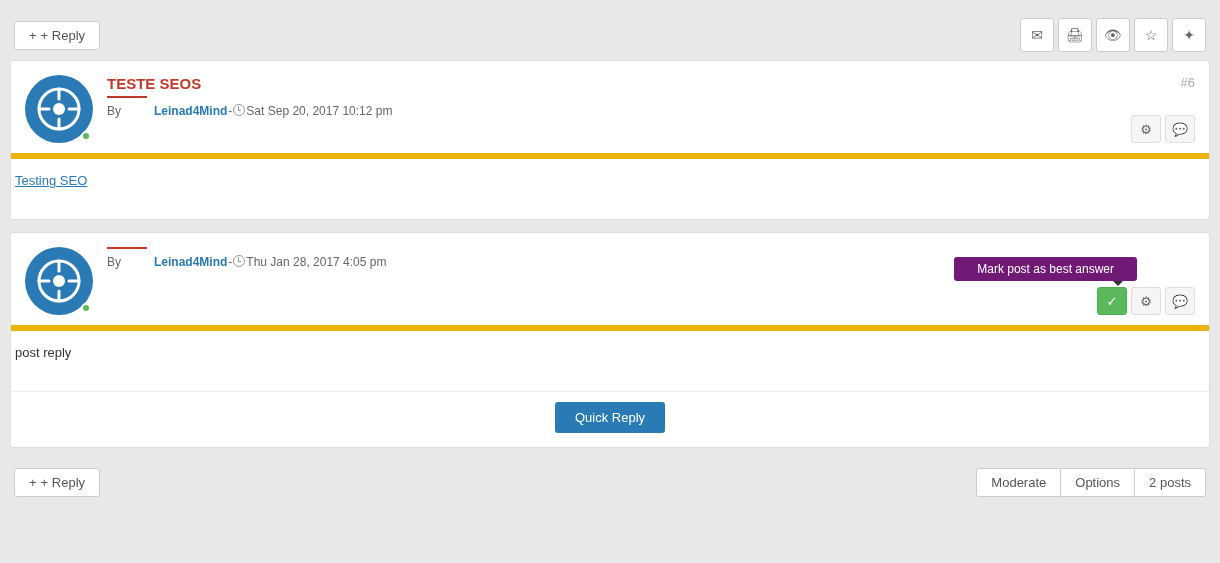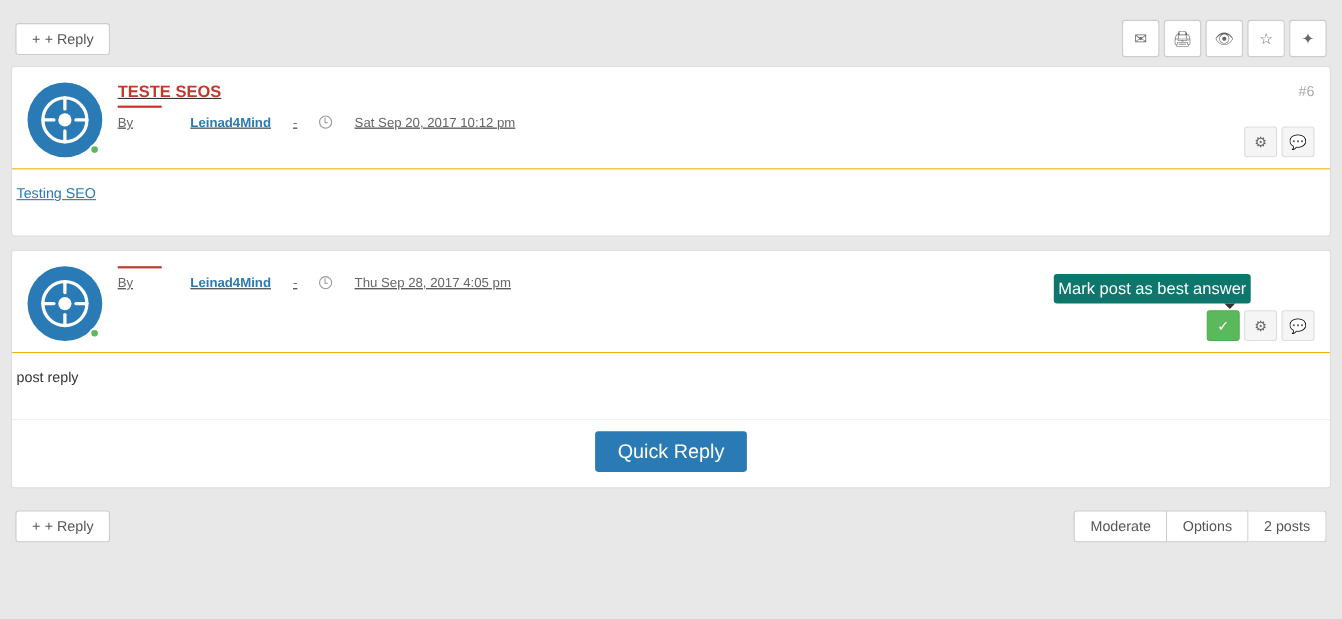--- a/index.html
+++ b/index.html
@@ -54,23 +54,22 @@
     .post-card {
       background: #fff;
       border: 1px solid #ddd;
       border-radius: 3px;
       margin-bottom: 12px;
     }
     .post-header {
       display: flex;
       align-items: flex-start;
       padding: 14px 14px 10px 14px;
-      border-bottom: 1px solid #eab308;
+      border-bottom: 6px solid #eab308;
       position: relative;
-      text-decoration: underline;
     }
     .avatar-wrap {
       position: relative;
       margin-right: 14px;
       flex-shrink: 0;
     }
     .avatar-circle {
       width: 68px;
       height: 68px;
       border-radius: 50%;
@@ -108,22 +107,22 @@
     .post-title-underline {
       width: 40px;
       height: 2px;
       background: #c0392b;
       margin-bottom: 6px;
     }
     .post-author-line {
       font-size: 12px;
       color: #666;
       display: flex;
-      align-items: center;
-      gap: 20px;
+      align-items: flex-start;
+      gap: 1px;
     }
     .author-link {
       color: #2a7ab5;
       text-decoration: none;
       font-weight: bold;
       margin-left: 32px;
     }
     .post-number {
       position: absolute;
       top: 14px;
@@ -174,21 +173,21 @@
       padding: 10px 14px 14px 14px;
       text-align: center;
       border-top: 1px solid #eee;
     }
     .btn-quick-reply {
       background: #2a7ab5;
       color: #fff;
       border: none;
       border-radius: 3px;
       padding: 8px 20px;
-      font-size: 18px;
+      font-size: 13px;
       cursor: pointer;
     }
 
     
     .bottom-toolbar {
       display: flex;
       justify-content: space-between;
       align-items: center;
       padding: 8px 4px;
     }
@@ -212,24 +211,24 @@
 
     
     .tooltip-container {
       position: relative;
       display: inline-block;
     }
     .tooltip-box {
       position: absolute;
       bottom: calc(100% + 6px);
       right: -10px;
-      background: #0f766e;
+      background: #701a75;
       color: #fff;
-      font-size: 15px;
-      padding: 5px 4px;
+      font-size: 12px;
+      padding: 5px 23px;
       border-radius: 3px;
       white-space: nowrap;
       pointer-events: none;
       z-index: 100;
     }
     .tooltip-box::after {
       content: '';
       position: absolute;
       top: 100%;
       right: 14px;
@@ -353,21 +352,21 @@
         </div>
         <div class="online-dot"></div>
       </div>
       <div class="post-meta">
         <div class="post-title-underline"></div>
         <div class="post-author-line">
           <span>By</span>
           <a class="author-link" href="#">Leinad4Mind</a>
           <span>-</span>
           <span class="clock-icon"></span>
-          <span>Thu Sep 28, 2017 4:05 pm</span>
+          <span>Thu Jan 28, 2017 4:05 pm</span>
         </div>
       </div>
       <div class="post-actions">
         <div class="tooltip-container">
           <div class="tooltip-box">Mark post as best answer</div>
           <button class="post-action-btn green" title="Mark post as best answer">
             <span>✓</span>
           </button>
         </div>
         <button class="post-action-btn" title="Settings">

